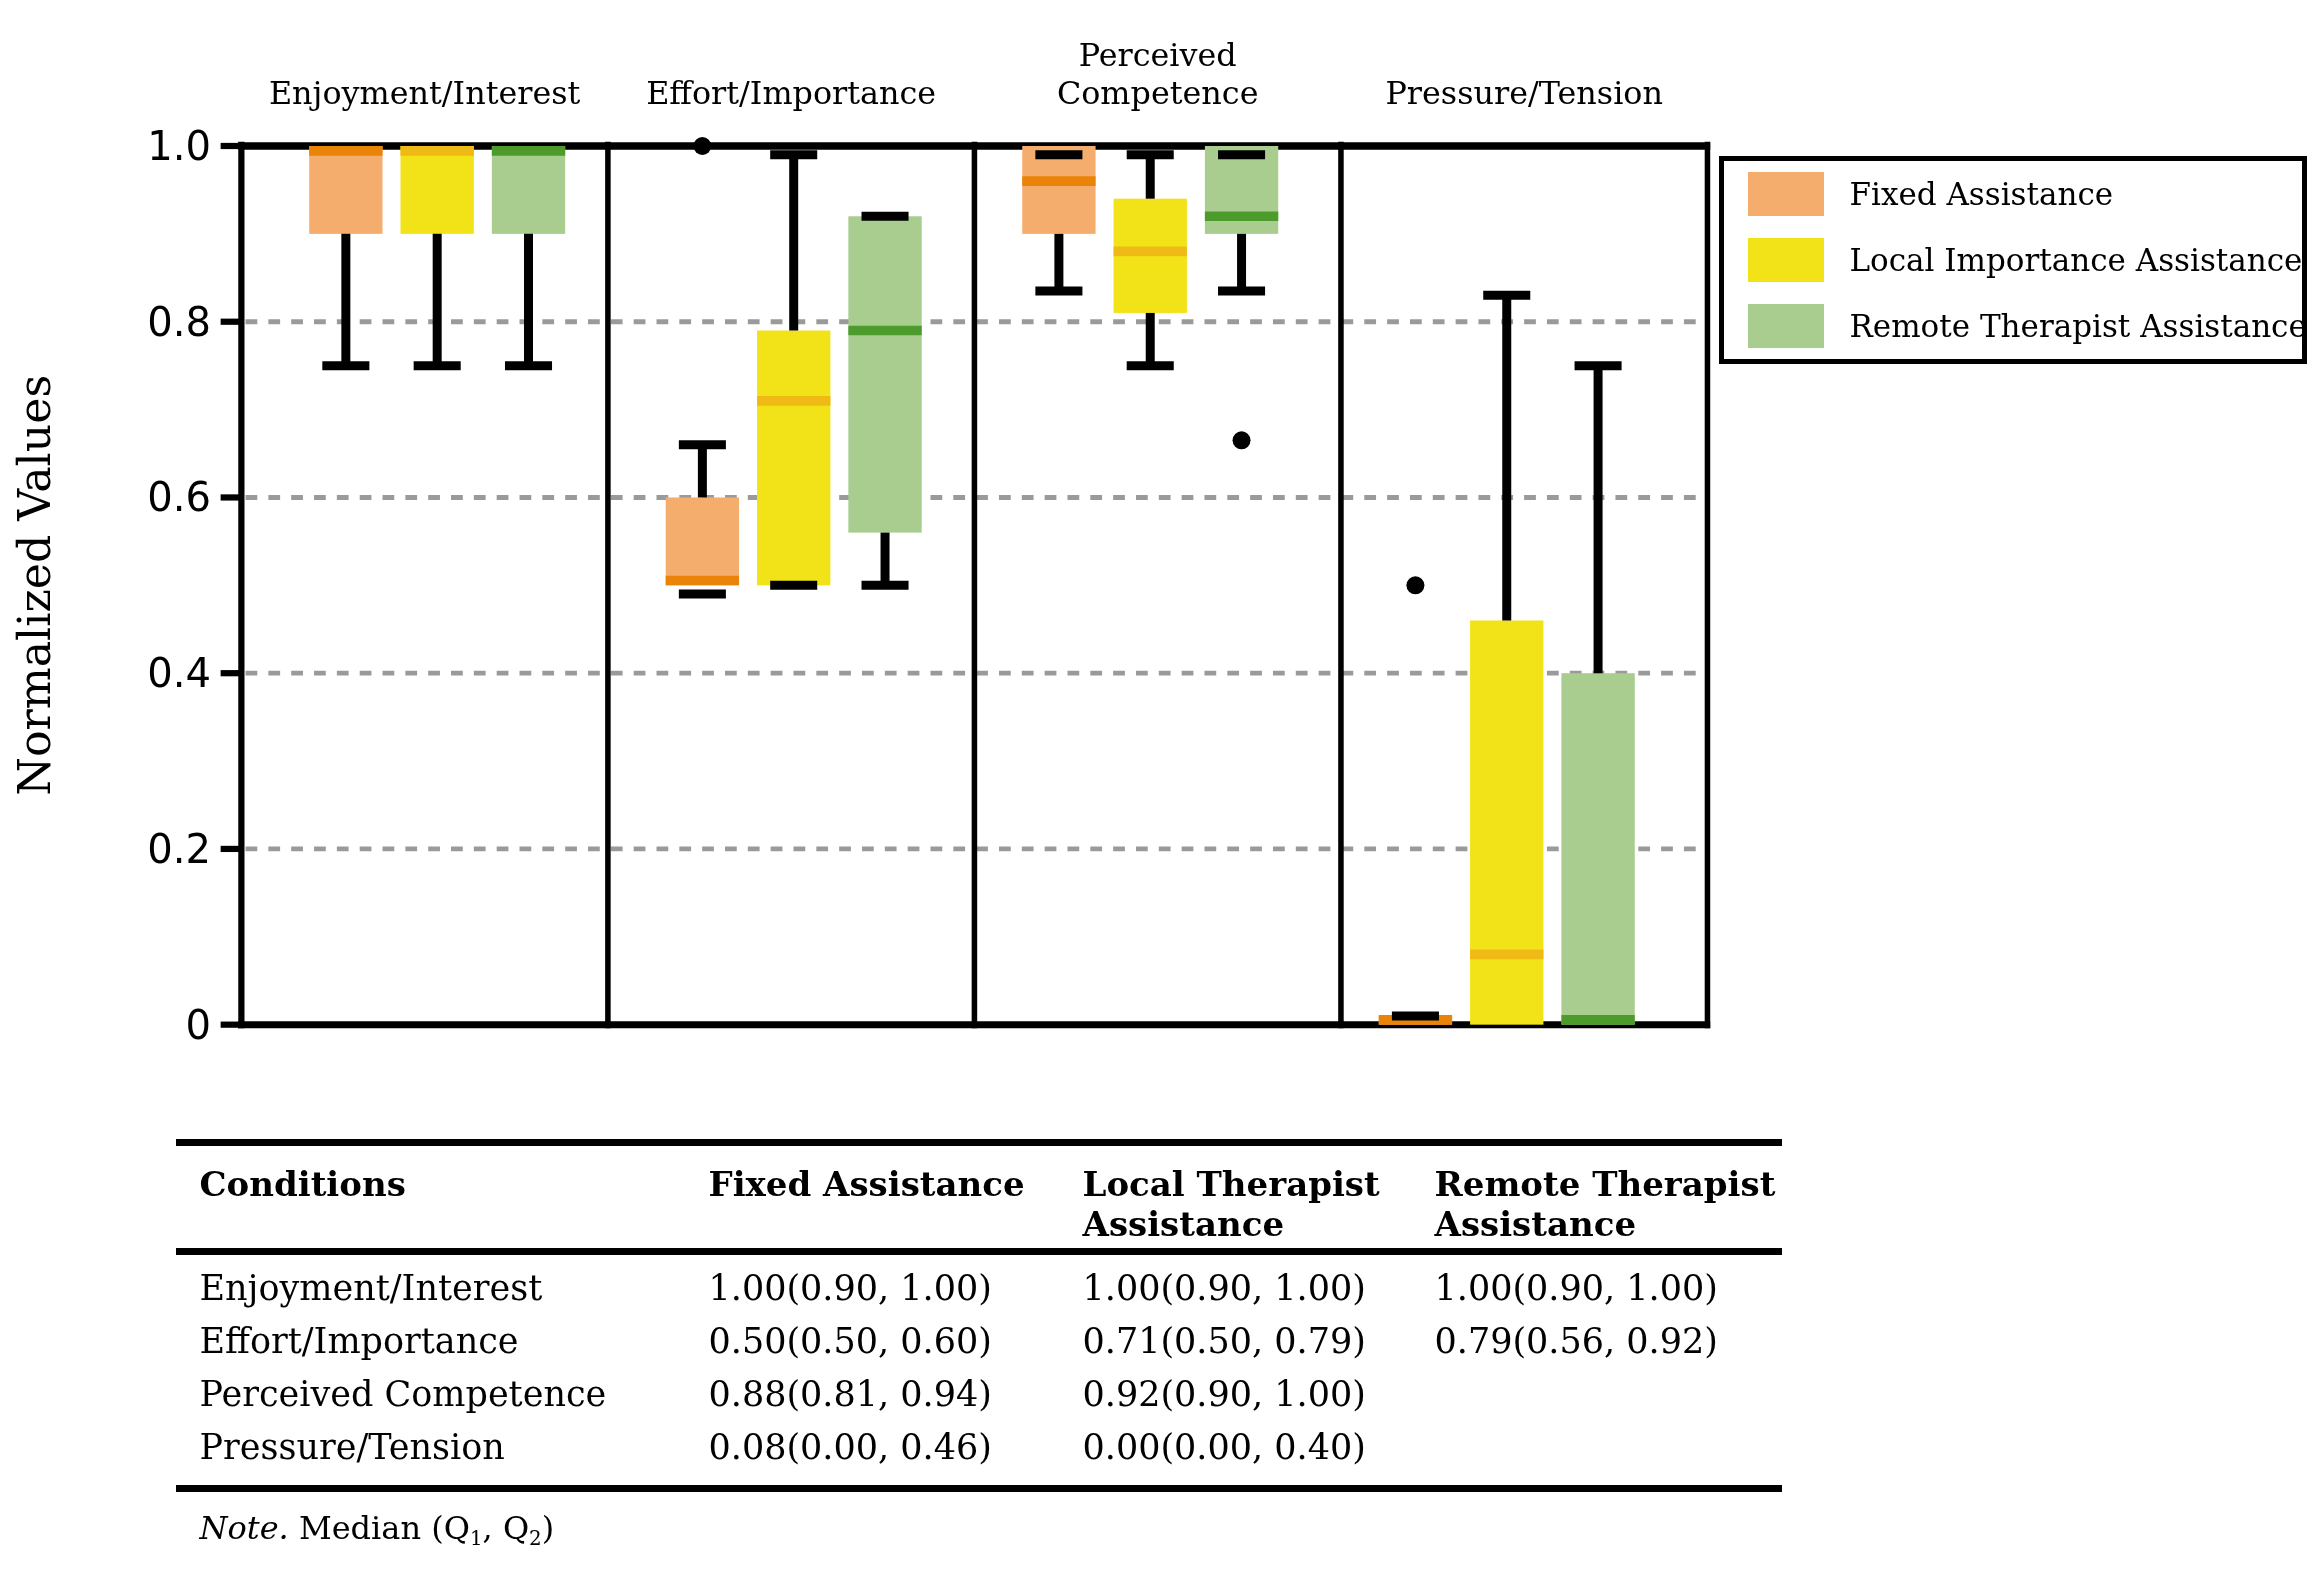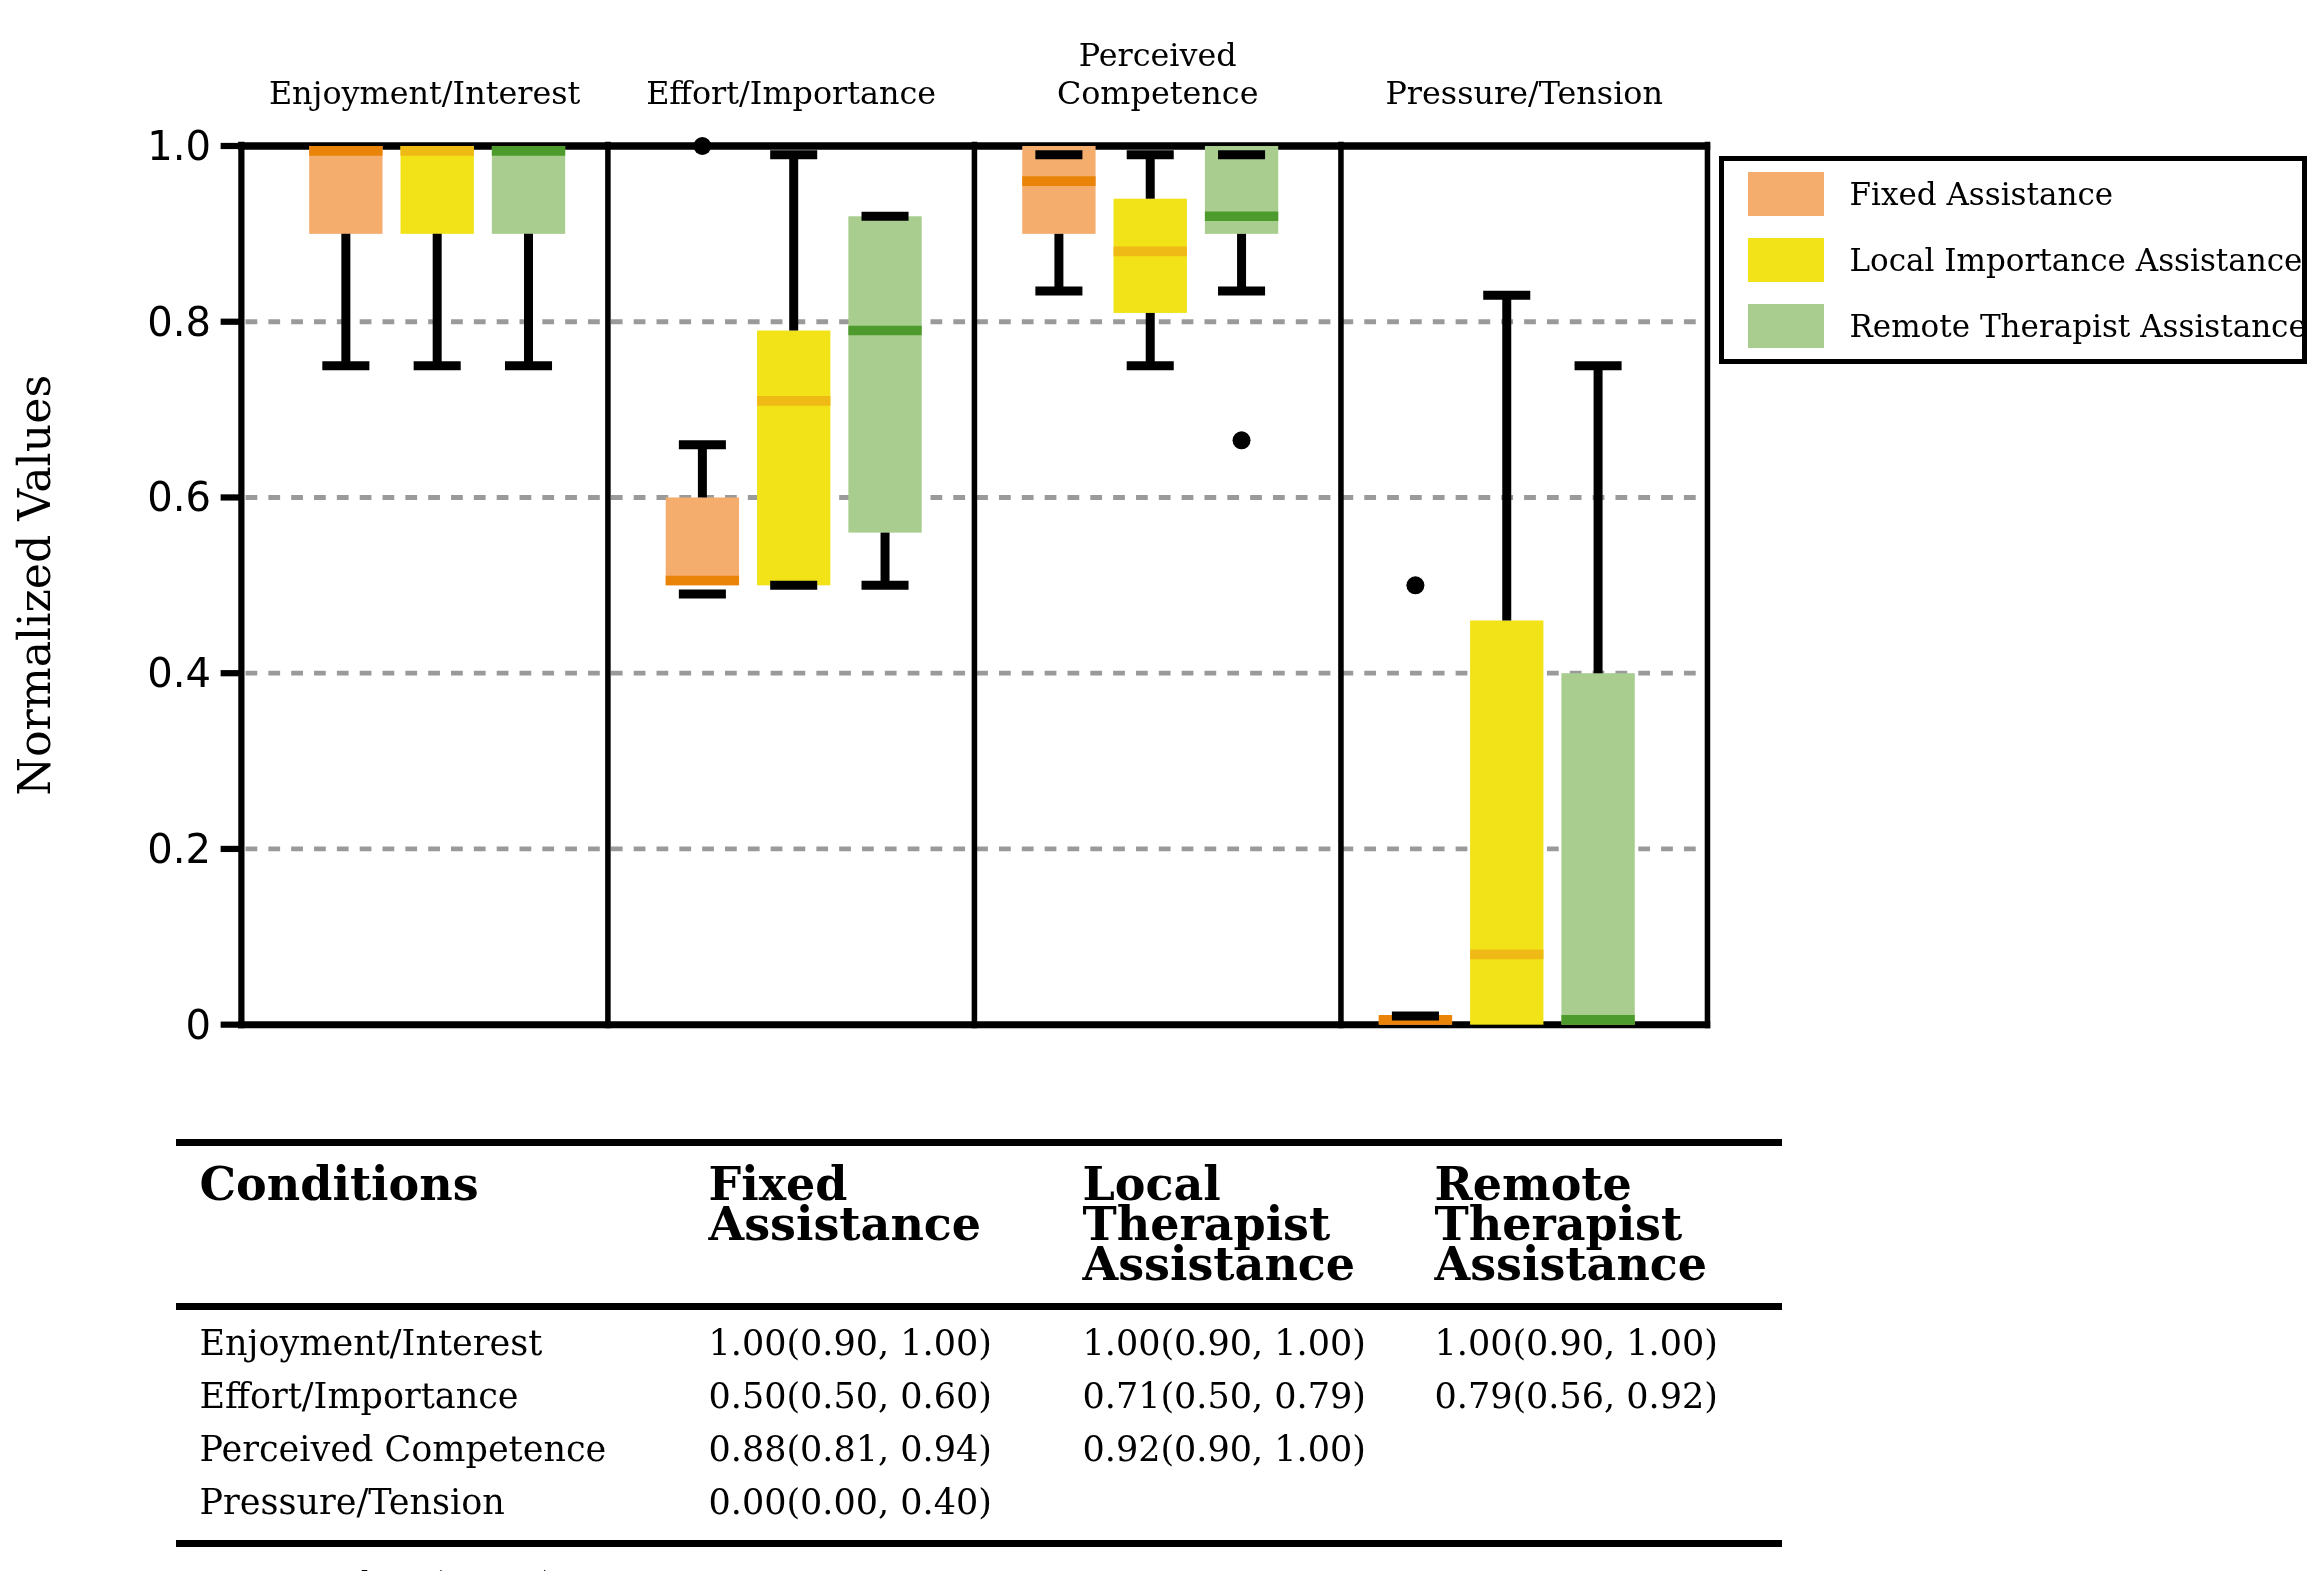--- a/index.html
+++ b/index.html
@@ -10,22 +10,22 @@
   .legend{position:absolute;left:1719px;top:156px;width:588px;height:208px;
           border:5.5px solid #000;box-sizing:border-box;background:#fff;
           display:flex;flex-direction:column;justify-content:space-around;}
   .legend-row{display:flex;align-items:center;padding-left:23.5px;height:61px;}
   .swatch{width:76px;height:44px;margin-right:26px;flex:0 0 auto;}
   .legend-label{font-size:31px;line-height:1;white-space:nowrap;}
   
   .datatable{position:absolute;left:176px;top:1139px;width:1606px;
              border-top:7px solid #000;}
   .thead{display:grid;grid-template-columns:509px 374px 352px 370px;
-         padding:18px 0 0 23.5px;box-sizing:border-box;height:164px;
-         border-bottom:7px solid #000;font-weight:bold;font-size:46px;line-height:40px;}
+         padding:18px 0 0 23.5px;box-sizing:border-box;height:109px;
+         border-bottom:7px solid #000;font-weight:bold;font-size:34px;line-height:40px;}
   .tbody{padding:7px 0 11px 23.5px;}
   .trow{display:grid;grid-template-columns:509px 374px 352px 370px;
         font-size:35px;line-height:53px;height:53px;white-space:nowrap;}
   .tbottom{border-top:7px solid #000;}
   .note{margin:16.6px 0 0 23.5px;font-size:32px;}
   .note .it{font-style:italic;}
   .note sub{font-size:0.62em;vertical-align:-0.3em;}
 </style>
 </head>
 <body>
@@ -169,20 +169,21 @@
         <div>0.71(0.50, 0.79)</div>
         <div>0.79(0.56, 0.92)</div>
       </div>
       <div class="trow">
         <div>Perceived Competence</div>
         <div>0.88(0.81, 0.94)</div>
         <div>0.92(0.90, 1.00)</div>
       </div>
       <div class="trow">
         <div>Pressure/Tension</div>
+        <div>0.08(0.00, 0.46)</div>
         <div>0.00(0.00, 0.40)</div>
       </div>
     </div>
 
     <div class="tbottom">
       <div class="note">
         <span class="it">Note.</span><span> Median (Q</span><sub>1</sub><span>, Q</span><sub>2</sub><span>)</span>
       </div>
     </div>
   </div>

